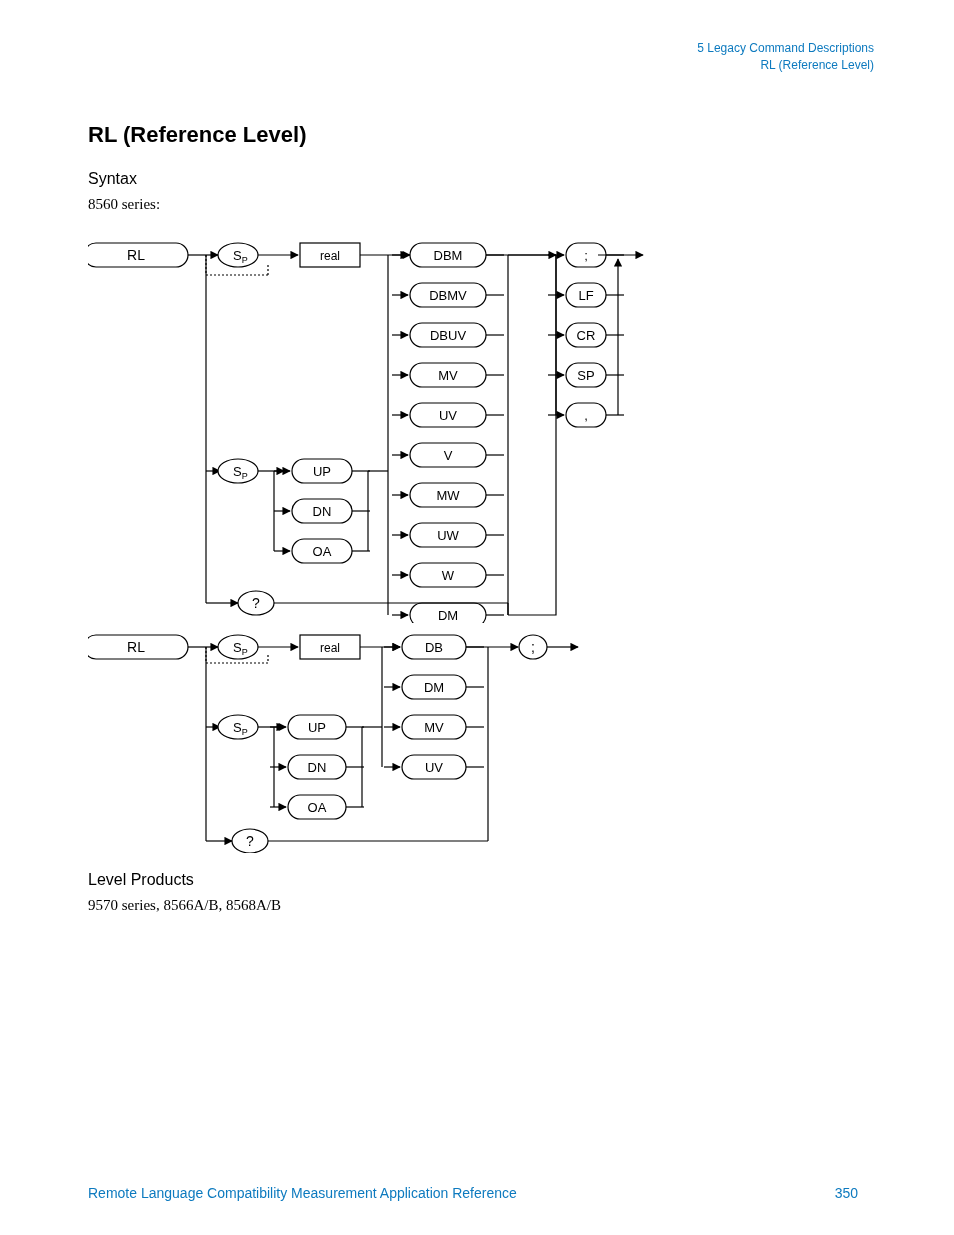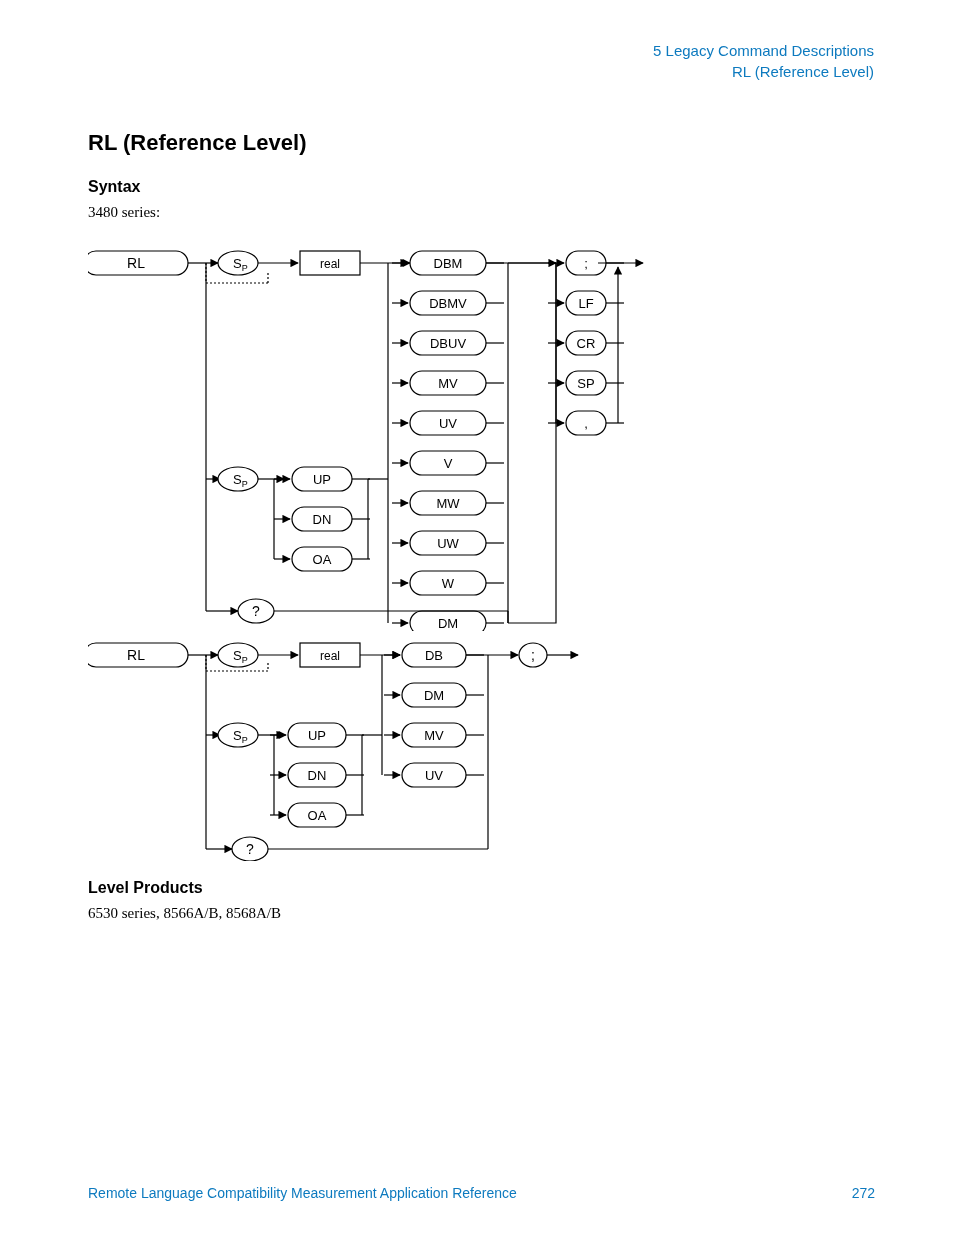--- a/index.html
+++ b/index.html
@@ -16,49 +16,49 @@
   .page {
     padding: 40px 80px 40px 88px;
     box-sizing: border-box;
     height: 100%;
     position: relative;
   }
   .header {
     text-align: right;
     font-family: Arial, Helvetica, sans-serif;
     color: #0d7abf;
-    font-size: 15px;
+    font-size: 12px;
     line-height: 1.4;
     margin-bottom: 48px;
   }
   .header .line1 { }
   .header .line2 { }
   h1.title {
     font-family: Arial, Helvetica, sans-serif;
     font-weight: 700;
     font-size: 22px;
     margin: 0 0 22px 0;
   }
   h2.section {
     font-family: Arial, Helvetica, sans-serif;
-    font-weight: 700;
+    font-weight: 400;
     font-size: 16px;
     margin: 18px 0 8px 0;
   }
   .body-text {
     font-size: 15px;
     margin: 6px 0 10px 0;
   }
   svg.diagram {
     display: block;
   }
   .footer {
     position: absolute;
     left: 88px;
-    right: 79px;
+    right: 96px;
     bottom: 34px;
     display: flex;
     justify-content: space-between;
     font-family: Arial, Helvetica, sans-serif;
     color: #0d7abf;
     font-size: 14px;
   }
   .sp-sub { font-size: 9px; }
 </style>
 </head>
@@ -66,21 +66,21 @@
 
 <div class="page">
   <div class="header">
     <div class="line1">5  Legacy Command Descriptions</div>
     <div class="line2">RL (Reference Level)</div>
   </div>
 
   <h1 class="title">RL (Reference Level)</h1>
 
   <h2 class="section">Syntax</h2>
-  <p class="body-text">3480 series:</p>
+  <p class="body-text">8560 series:</p>
 
   <svg class="diagram" width="560" height="400" viewBox="0 0 560 400">
     <defs>
       <marker id="arr" viewBox="0 0 10 10" refX="9" refY="5" markerWidth="7" markerHeight="7" orient="auto-start-reverse">
         <path d="M0,0 L10,5 L0,10 z" fill="#000"></path>
       </marker>
     </defs>
     <g font-family="Arial, Helvetica, sans-serif" font-size="14" stroke="#000" stroke-width="1.2" fill="none">
 
       <path d="M8,20 h80 a12,12 0 0 1 0,24 h-80 a12,12 0 0 1 0,-24 z" fill="#fff"></path>
@@ -336,19 +336,19 @@
       <line x1="274" y1="104" x2="294" y2="104"></line>
 
       <line x1="118" y1="218" x2="144" y2="218" marker-end="url(#arr2)"></line>
       <ellipse cx="162" cy="218" rx="18" ry="12" fill="#fff"></ellipse>
       <text x="162" y="223" text-anchor="middle" fill="#000" stroke="none">?</text>
       <line x1="180" y1="218" x2="400" y2="218"></line>
     </g>
   </svg>
 
   <h2 class="section">Level Products</h2>
-  <p class="body-text">6530 series, 8566A/B, 8568A/B</p>
+  <p class="body-text">9570 series, 8566A/B, 8568A/B</p>
 
   <div class="footer">
     <span>Remote Language Compatibility Measurement Application Reference</span>
-    <span>272</span>
+    <span>350</span>
   </div>
 </div>
 
 </body></html>

